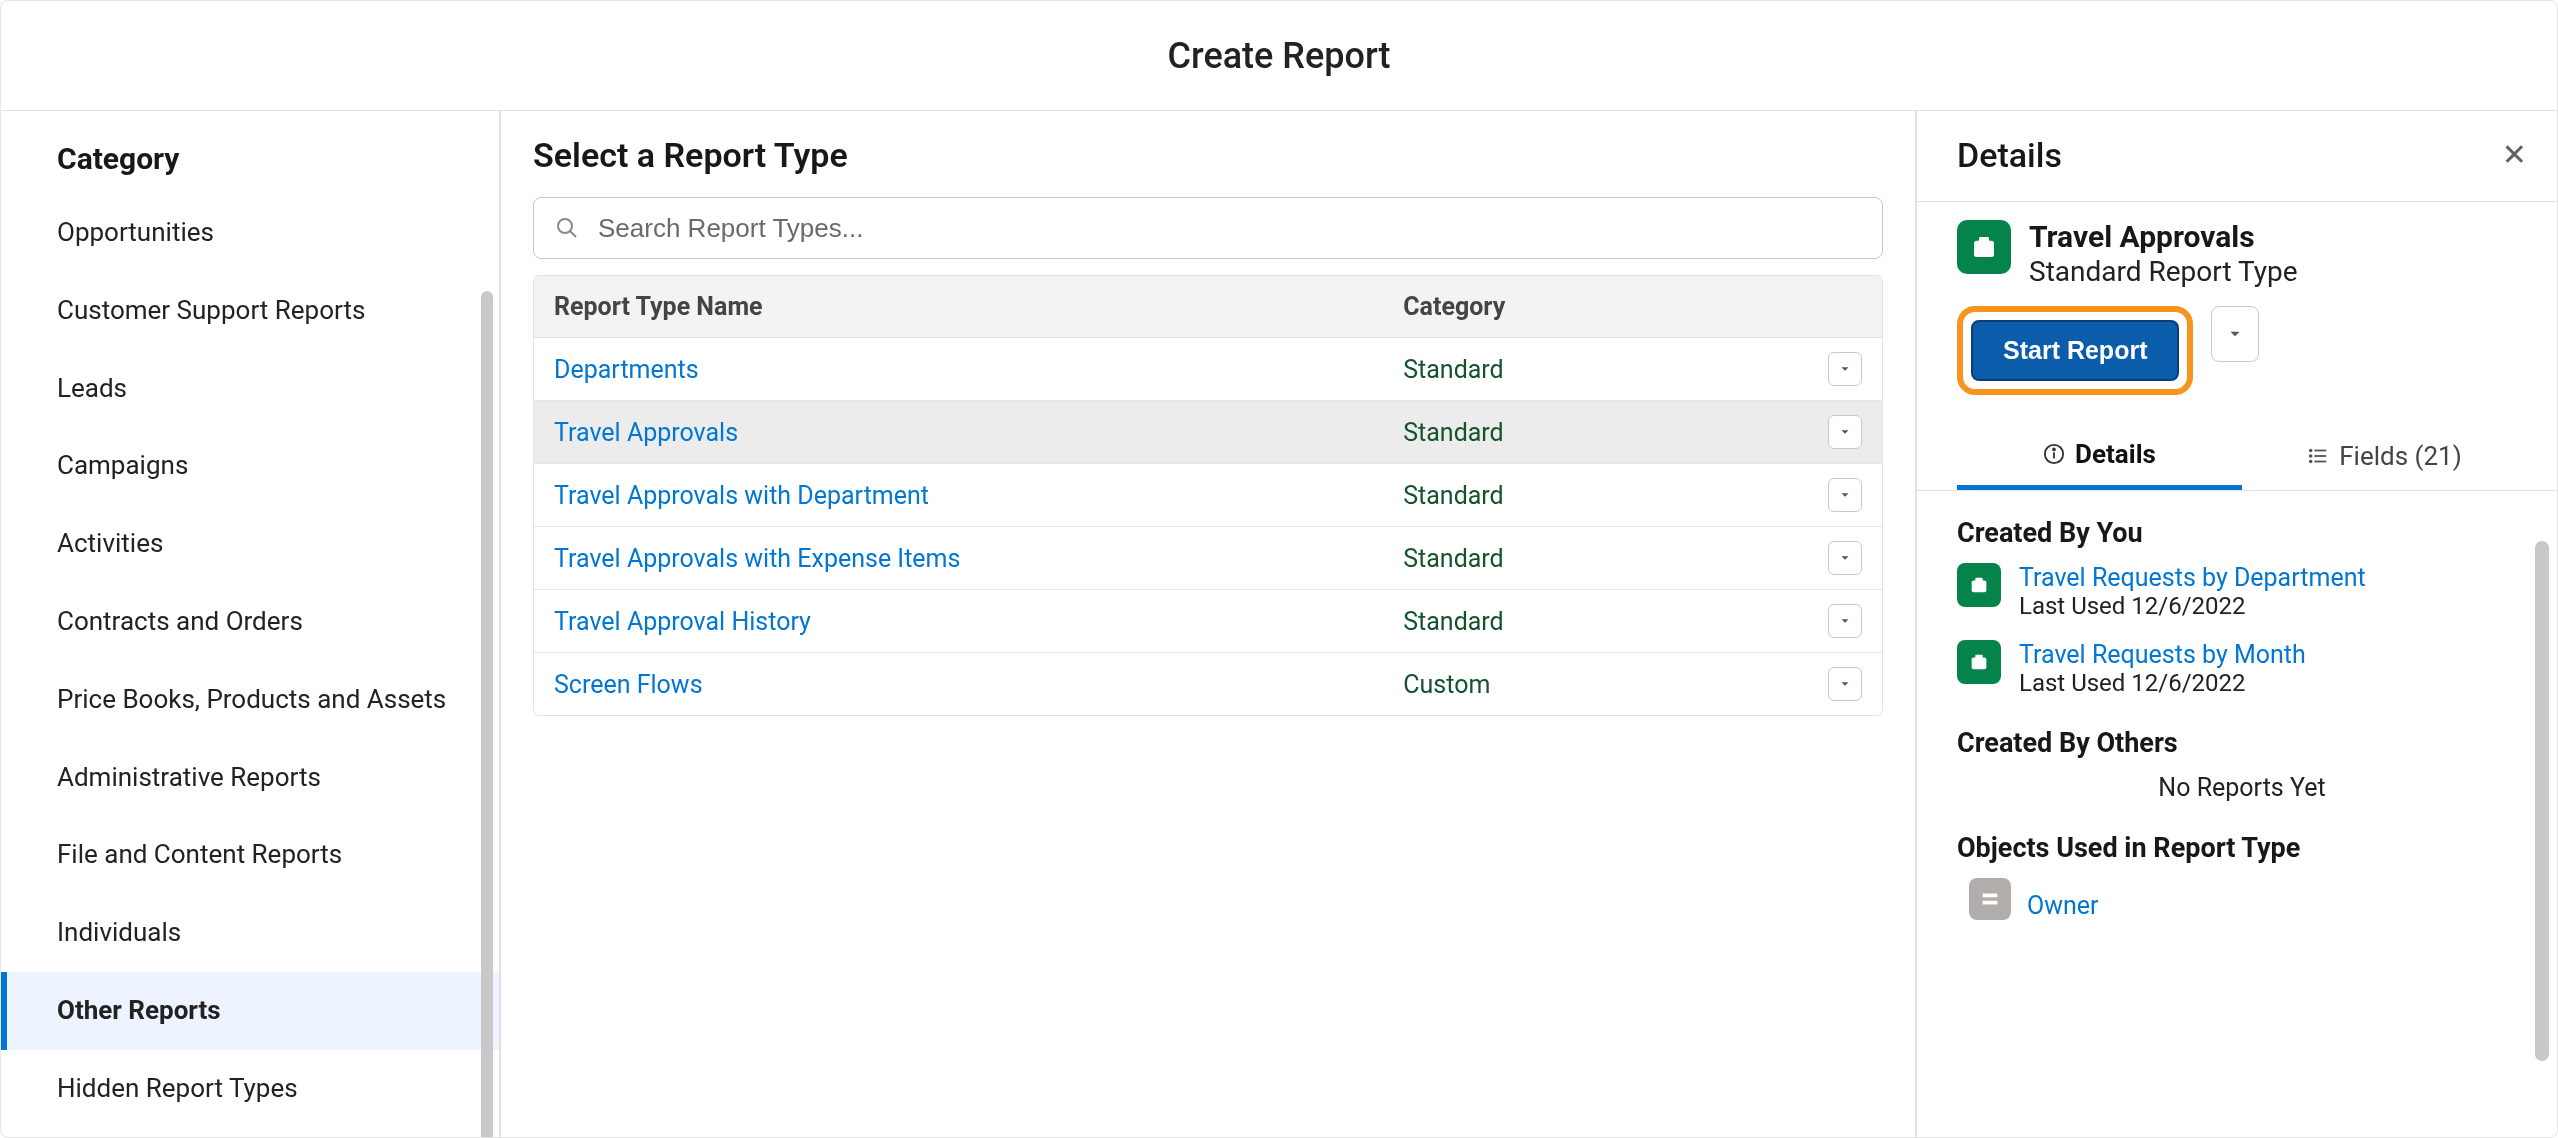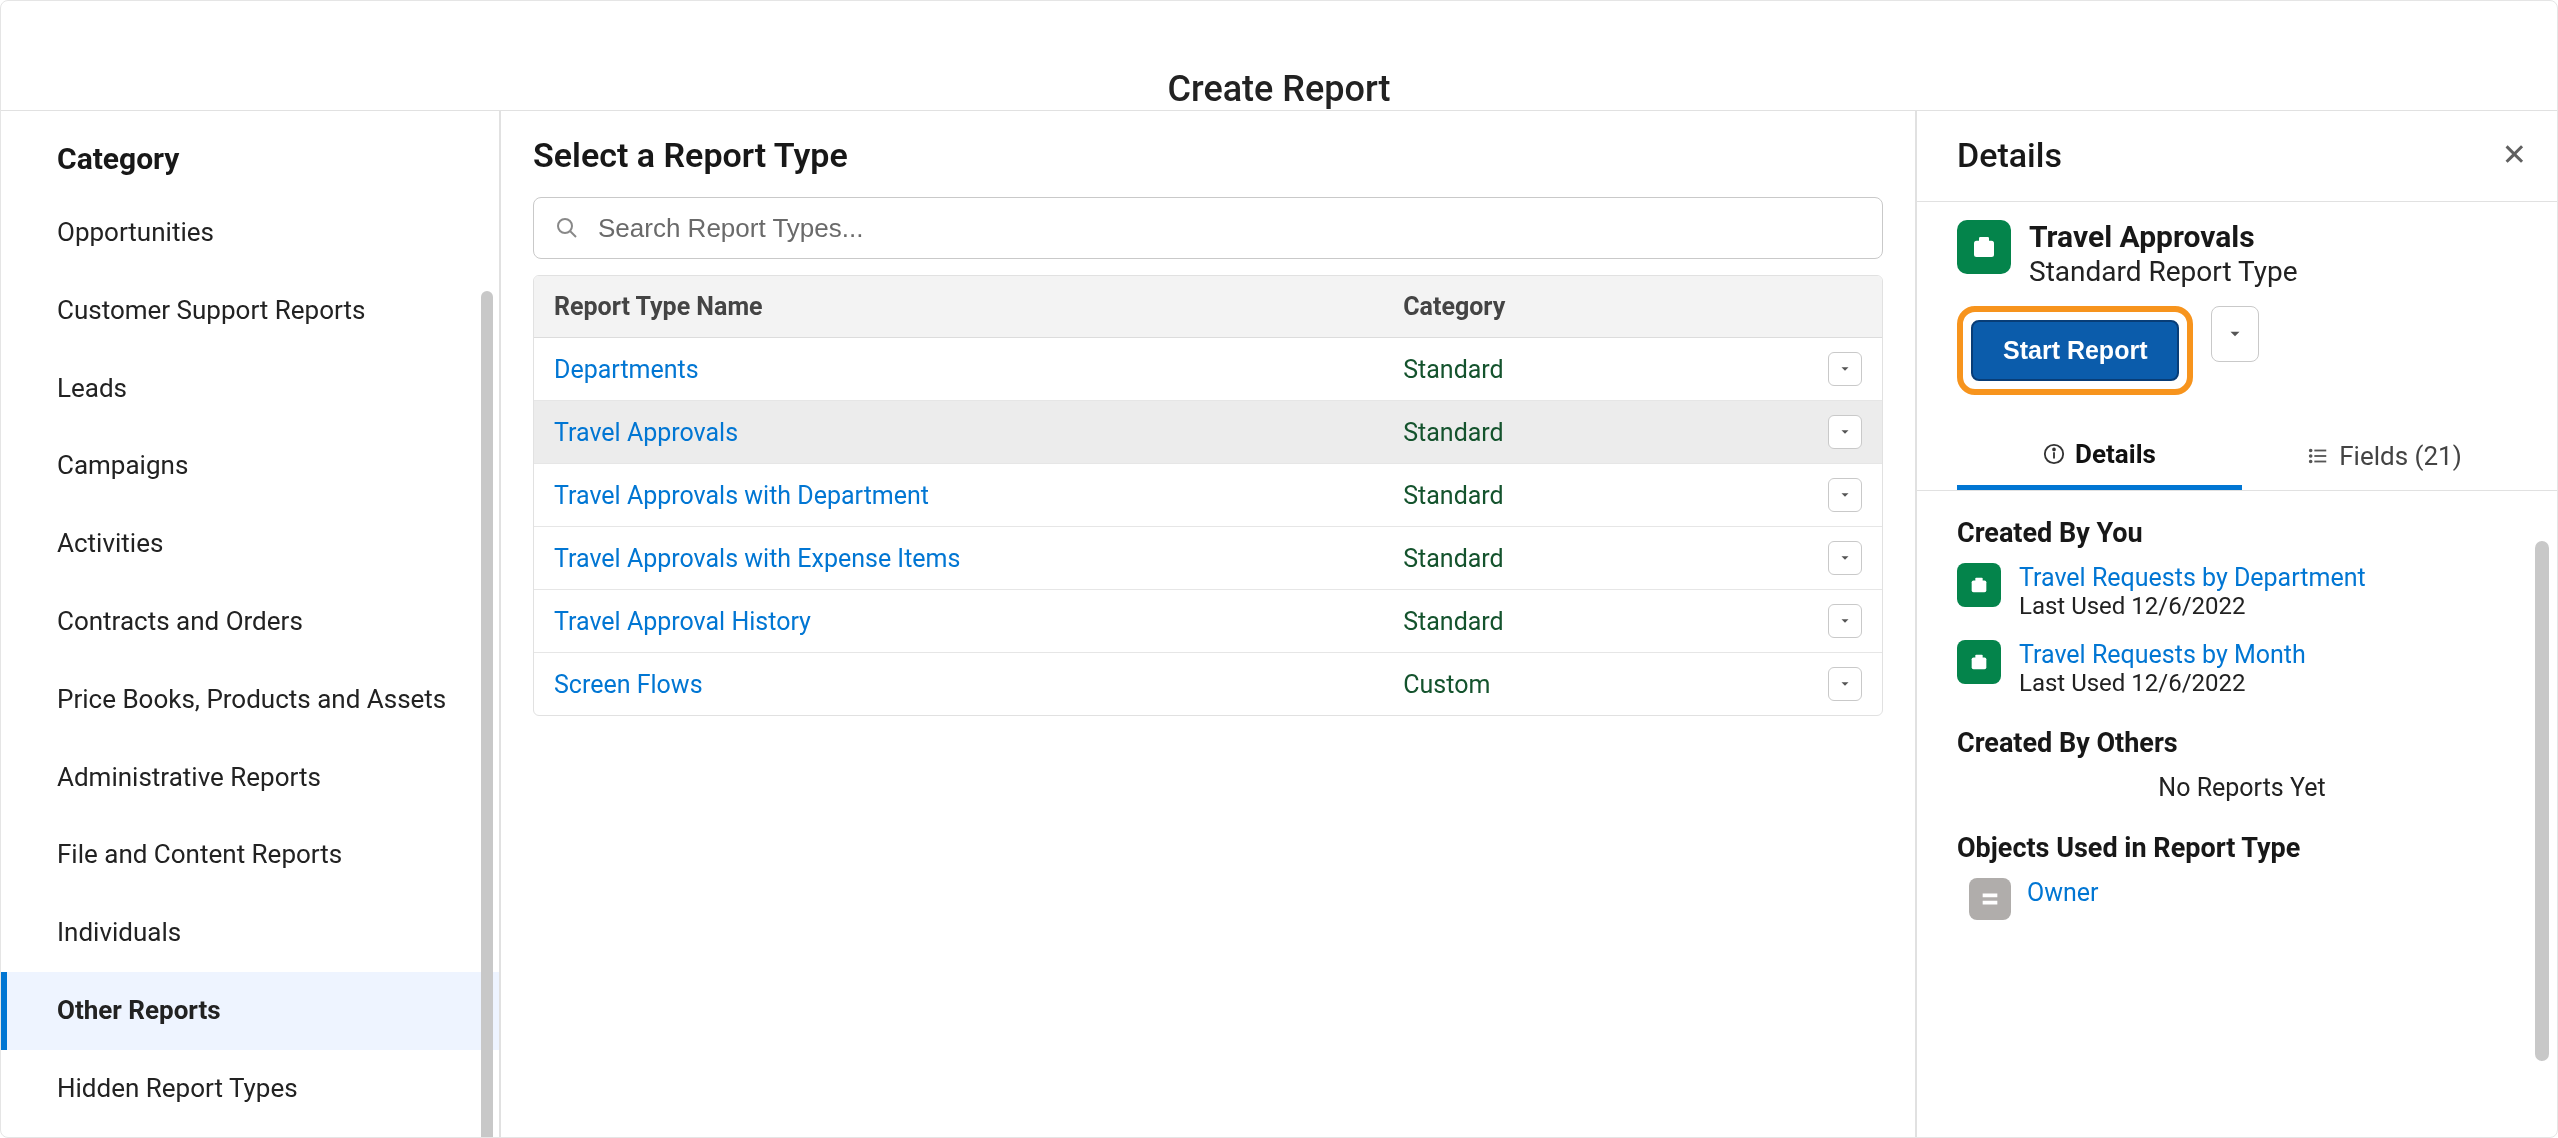--- a/index.html
+++ b/index.html
@@ -17,21 +17,21 @@
     height: 100%;
     display: flex;
     flex-direction: column;
     border: 1px solid #e5e5e5;
     border-radius: 8px;
   }
 
   .modal-header {
     height: 110px;
     display: flex;
-    align-items: flex-end;
+    align-items: center;
     justify-content: center;
     border-bottom: 1px solid #e1e1e1;
   }
   .modal-title {
     font-size: 36px;
     font-weight: 500;
     color: #222;
   }
 
   .body {
@@ -255,21 +255,21 @@
   .rep-icon {
     width:44px; height:44px; border-radius:8px;
     background:#04844b;
     display:flex; align-items:center; justify-content:center;
     color:#fff; flex-shrink:0;
   }
   .rep-link { color:#0176d3; font-size:25px; text-decoration:none; }
   .rep-meta { font-size:24px; color:#222; }
 
   .obj-item {
-    display:flex; align-items:flex-start; gap:16px;
+    display:flex; align-items:flex-end; gap:16px;
     margin-bottom:14px;
     padding-left:12px;
   }
   .obj-icon {
     width:42px; height:42px; border-radius:8px;
     background:#b0adab;
     display:flex; align-items:center; justify-content:center;
     color:#fff;
   }
   .obj-link { color:#0176d3; font-size:25px; text-decoration:none; }

